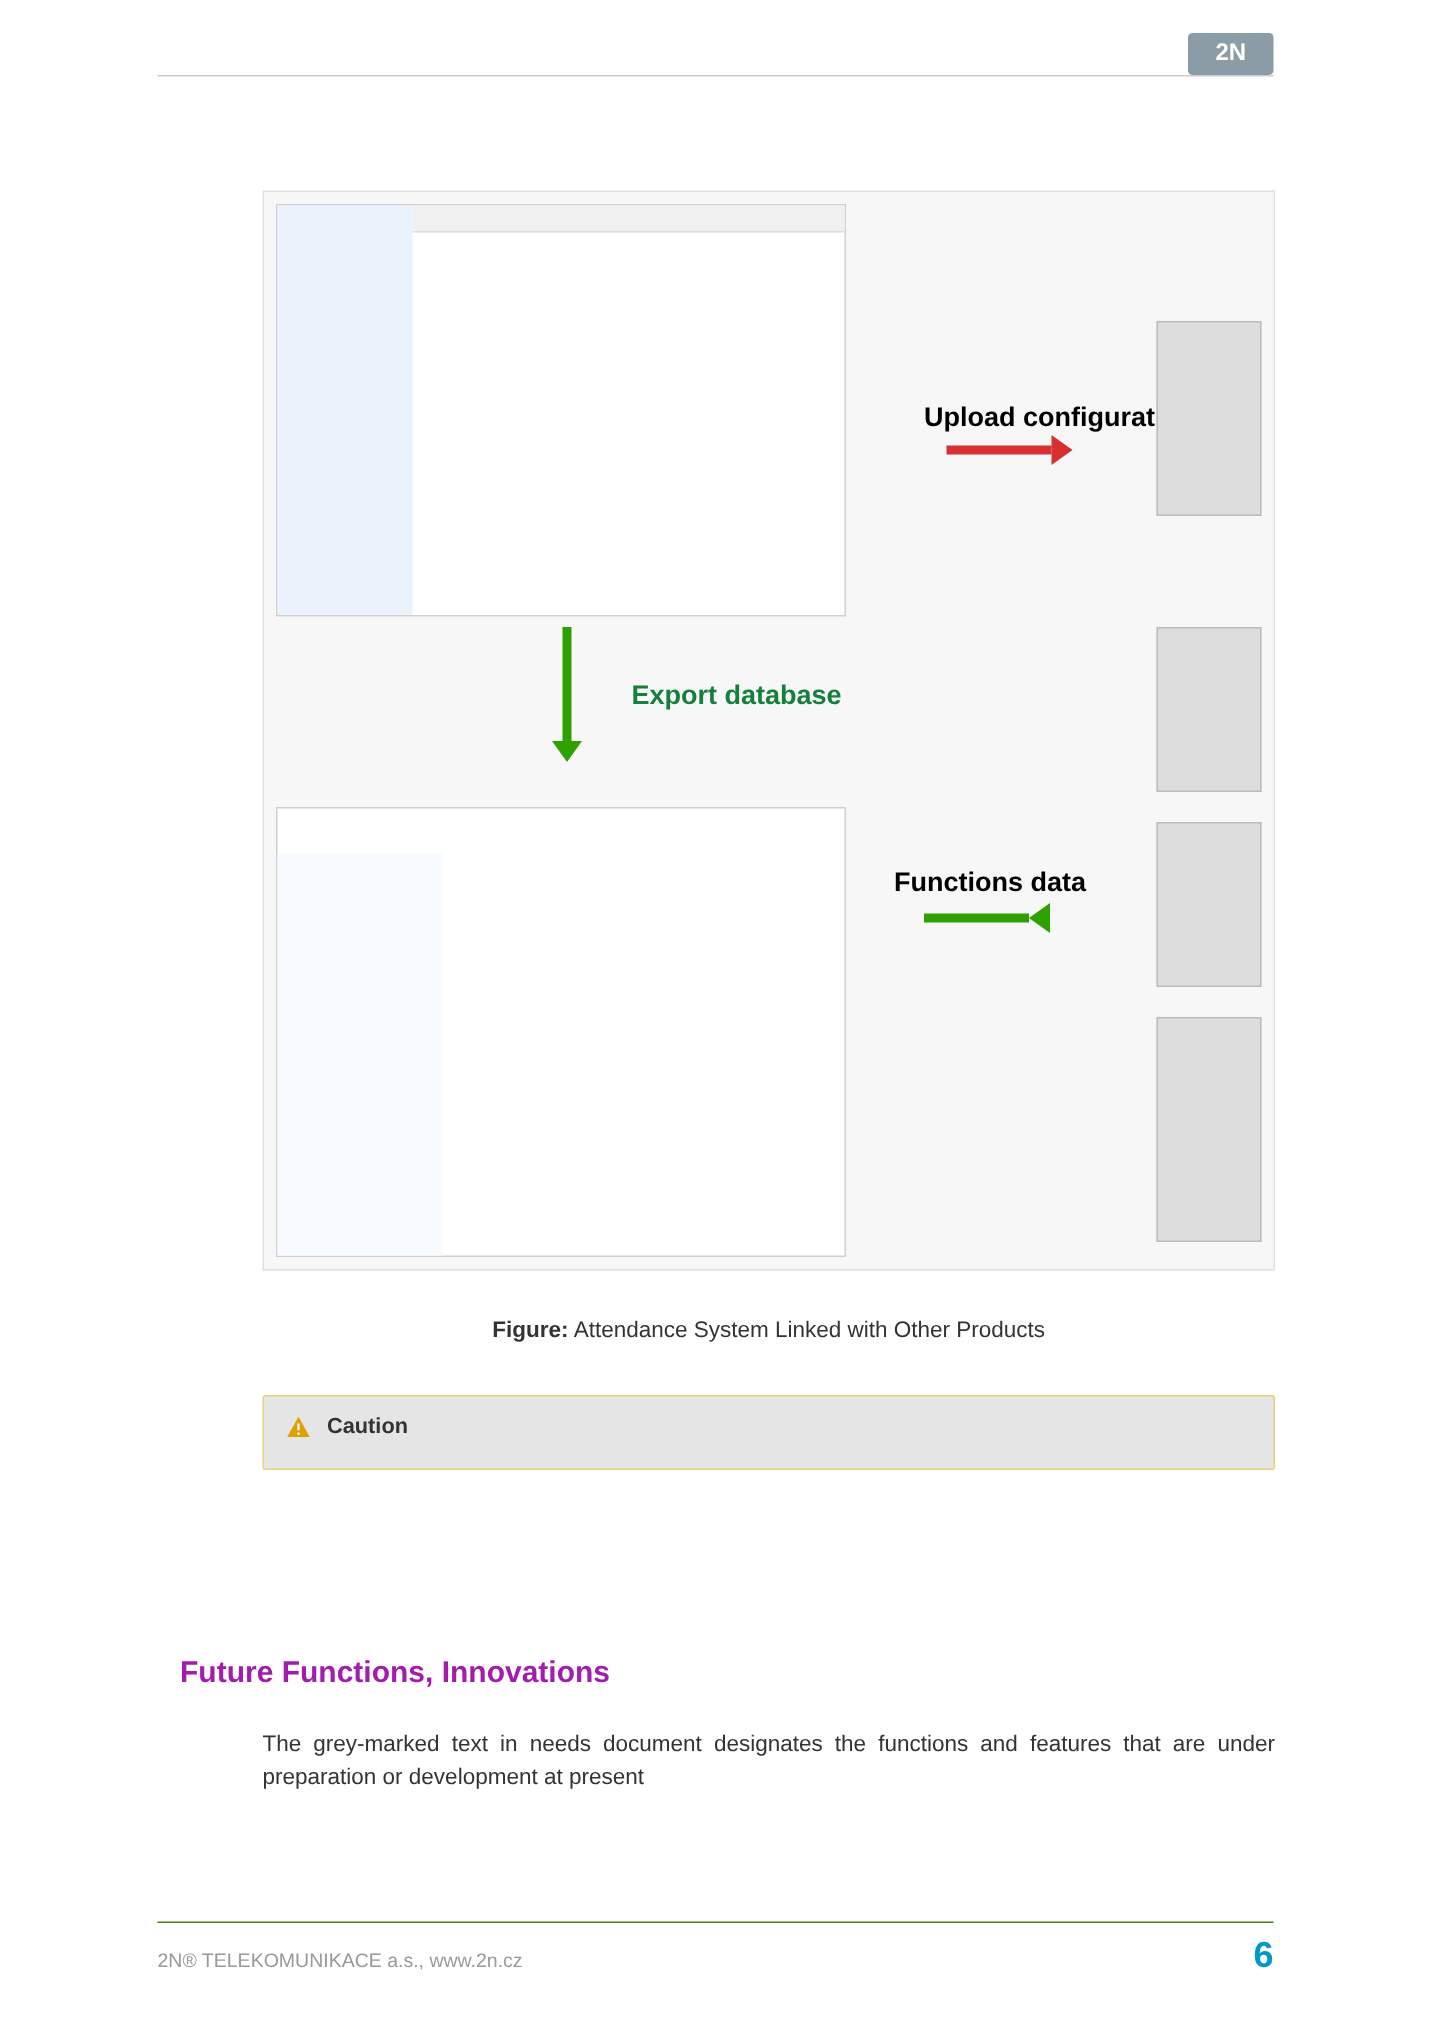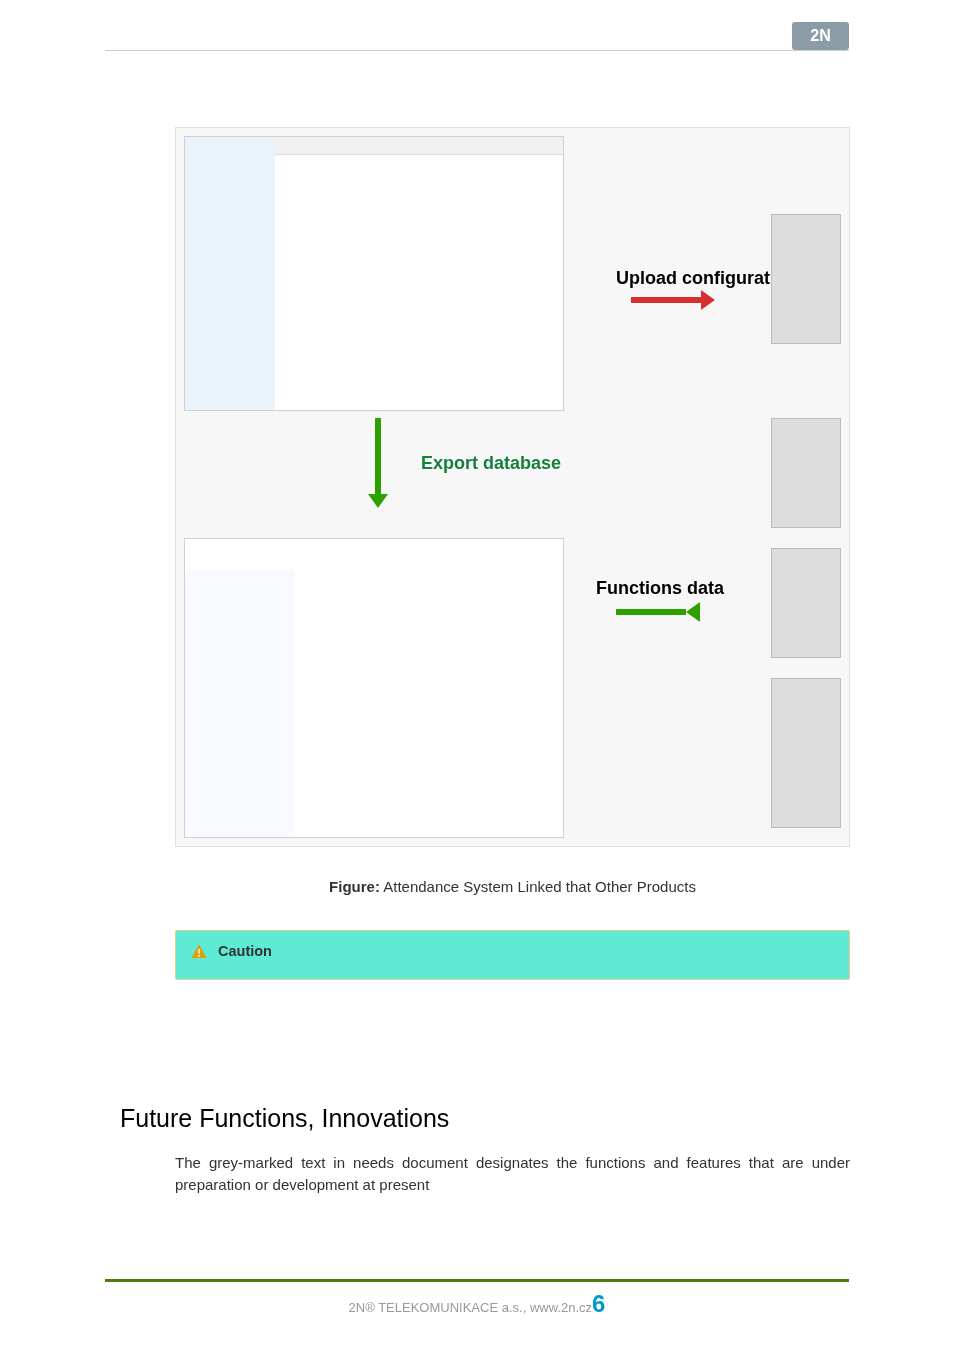--- a/index.html
+++ b/index.html
@@ -151,21 +151,21 @@
       color: #333;
     }
     .figure-caption .lbl { font-weight: bold; }
 
     .caution-box {
       position: absolute;
       top: 930px;
       left: 175px;
       width: 675px;
       border: 1px solid #e8d07a;
-      background: #5eead4;
+      background: #e5e5e5;
       border-radius: 2px;
       padding: 12px 16px 16px 44px;
       font-size: 14.5px;
       color: #333;
     }
     .caution-box .warn-icon {
       position: absolute;
       left: 14px;
       top: 12px;
       width: 18px;
@@ -185,44 +185,44 @@
       color: #0066b3;
       text-decoration: none;
       border-bottom: 1px solid #bcd5e6;
     }
     .caution-box .prod-name { font-weight: bold; }
 
     .section-heading {
       position: absolute;
       top: 1104px;
       left: 120px;
-      font-size: 25px;
-      font-weight: normal;
-      color: #000000;
+      font-size: 20px;
+      font-weight: bold;
+      color: #a21caf;
       font-family: Arial, sans-serif;
     }
     .section-body {
       position: absolute;
       top: 1152px;
       left: 175px;
       width: 675px;
       font-size: 15px;
       line-height: 1.45;
       color: #333;
       text-align: justify;
     }
     .footer {
       position: absolute;
       bottom: 32px;
       left: 105px;
       right: 105px;
       display: flex;
-      justify-content: center;
+      justify-content: space-between;
       align-items: baseline;
-      border-top: 3px solid #4d7c0f;
+      border-top: 1px solid #4d7c0f;
       padding-top: 8px;
       color: #999;
       font-size: 13px;
     }
     .footer .page-num {
       color: #0099cc;
       font-size: 24px;
       font-weight: bold;
     }
   </style>
@@ -249,21 +249,21 @@
     <div class="arrow-green-left"></div>
     <div class="dev-photo dev1"></div>
     <div class="dev-photo dev2"></div>
     <div class="dev-photo dev3"></div>
     <div class="dev-photo dev4"></div>
   </div>
 </div>
 
 <div class="figure-caption">
   <span class="lbl">Figure:</span>
-  <span>Attendance System Linked that Other Products</span>
+  <span>Attendance System Linked with Other Products</span>
 </div>
 
 <div class="caution-box">
   <span class="warn-icon">
     <svg viewBox="0 0 24 24">
         <path fill="#e0a000" d="M12 2 L22 20 L2 20 Z"></path>
         <rect x="11" y="8" width="2" height="6" fill="#fff"></rect>
         <rect x="11" y="16" width="2" height="2" fill="#fff"></rect>
       </svg>
   </span>

